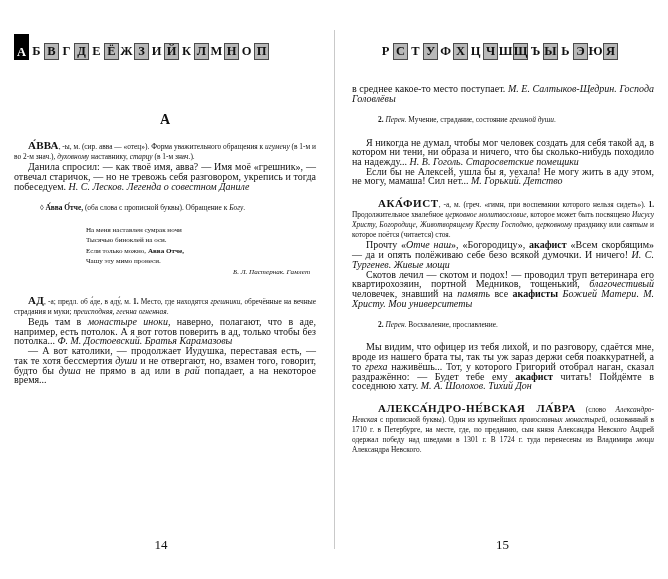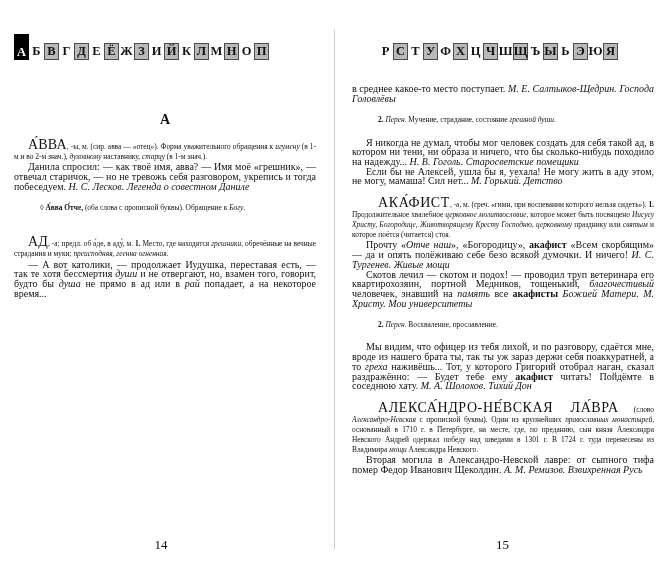--- a/index.html
+++ b/index.html
@@ -88,22 +88,22 @@
     font-size: 14px;
     font-weight: bold;
     margin: 52px 0 12px 0;
     letter-spacing: 0;
   }
   .entry {
     margin: 0 0 0 0;
     text-indent: 14px;
   }
   .headword {
-    font-weight: normal;
-    font-size: 14px;
+    font-weight: bold;
+    font-size: 11px;
     letter-spacing: 0.2px;
   }
   .headword.spaced { letter-spacing: 0.6px; margin-left: 12px; }
   .quote {
     text-indent: 14px;
     margin: 0;
     font-size: 10px;
     line-height: 9.7px;
     text-align: justify;
   }
@@ -179,27 +179,37 @@
 
       <p class="quote">
         <span>Данила спросил: — как твоё имя, авва? — Имя моё «грешник», — отвечал старичок, — но не тревожь себя разговором, укрепись и тогда побеседуем. </span><span class="src">Н. С. Лесков. Легенда о совестном Даниле</span>
       </p>
 
       <p class="sub">
         <span>◊ </span><span class="bd">А́вва О́тче,</span><span> (оба слова с прописной буквы). Обращение к </span><span class="it">Богу</span><span>.</span>
       </p>
 
 
+      <div class="verse">
+        <div class="line">На меня наставлен сумрак ночи</div>
+        <div class="line">Тысячью биноклей на оси.</div>
+        <div class="line"><span>Если только можно, </span><span class="bd">Авва Отче,</span></div>
+        <div class="line">Чашу эту мимо пронеси.</div>
+        <span class="verse-src">Б. Л. Пастернак. Гамлет</span>
+      </div>
 
       <div class="gap-md"></div>
 
       <p class="entry">
         <span class="headword">АД</span><span>, -а; предл. об а́де, в аду́, м. </span><span class="bd">1.</span><span> Место, где находятся </span><span class="it">грешники</span><span>, обречённые на вечные страдания и муки; </span><span class="it">преисподняя, геенна огненная</span><span>.</span>
       </p>
 
+      <p class="quote">
+        <span>Ведь там в </span><span class="it">монастыре иноки</span><span>, наверно, полагают, что в аде, например, есть потолок. А я вот готов поверить в ад, только чтобы без потолка... </span><span class="src">Ф. М. Достоевский. Братья Карамазовы</span>
+      </p>
 
       <p class="quote">
         <span>— А вот католики, — продолжает Иудушка, переставая есть, — так те хотя бессмертия </span><span class="it">души</span><span> и не отвергают, но, взамен того, говорит, будто бы </span><span class="it">душа</span><span> не прямо в ад или в </span><span class="it">рай</span><span> попадает, а на некоторое время...</span>
       </p>
 
     </div>
 
     <div class="folio">14</div>
   </div>
 
@@ -263,22 +273,19 @@
       <p class="quote">
         <span>Мы видим, что офицер из тебя лихой, и по разговору, сдаётся мне, вроде из нашего брата ты, так ты уж зараз держи себя поаккуратней, а то </span><span class="it">греха</span><span> наживёшь... Тот, у которого Григорий отобрал наган, сказал раздражённо: — Будет тебе ему </span><span class="bd">акафист</span><span> читать! Пойдёмте в соседнюю хату. </span><span class="src">М. А. Шолохов. Тихий Дон</span>
       </p>
 
       <div class="gap-md"></div>
 
       <p class="entry">
         <span class="headword spaced">АЛЕКСА́НДРО-НЕ́ВСКАЯ ЛА́ВРА</span><span> (слово </span><span class="it">Александро-Невская</span><span> с прописной буквы). Один из крупнейших </span><span class="it">православных монастырей</span><span>, основанный в 1710 г. в Петербурге, на месте, где, по преданию, сын князя Александра Невского Андрей одержал победу над шведами в 1301 г. В 1724 г. туда перенесены из Владимира </span><span class="it">мощи</span><span> Александра Невского.</span>
       </p>
 
-      <p class="quote">
-        <span>Вторая могила в Александро-Невской лавре: от сыпного тифа помер Федор Иванович Щеколдин. </span><span class="src">А. М. Ремизов. Взвихренная Русь</span>
-      </p>
 
     </div>
 
     <div class="folio">15</div>
   </div>
 
 </div>
 
 </body></html>

